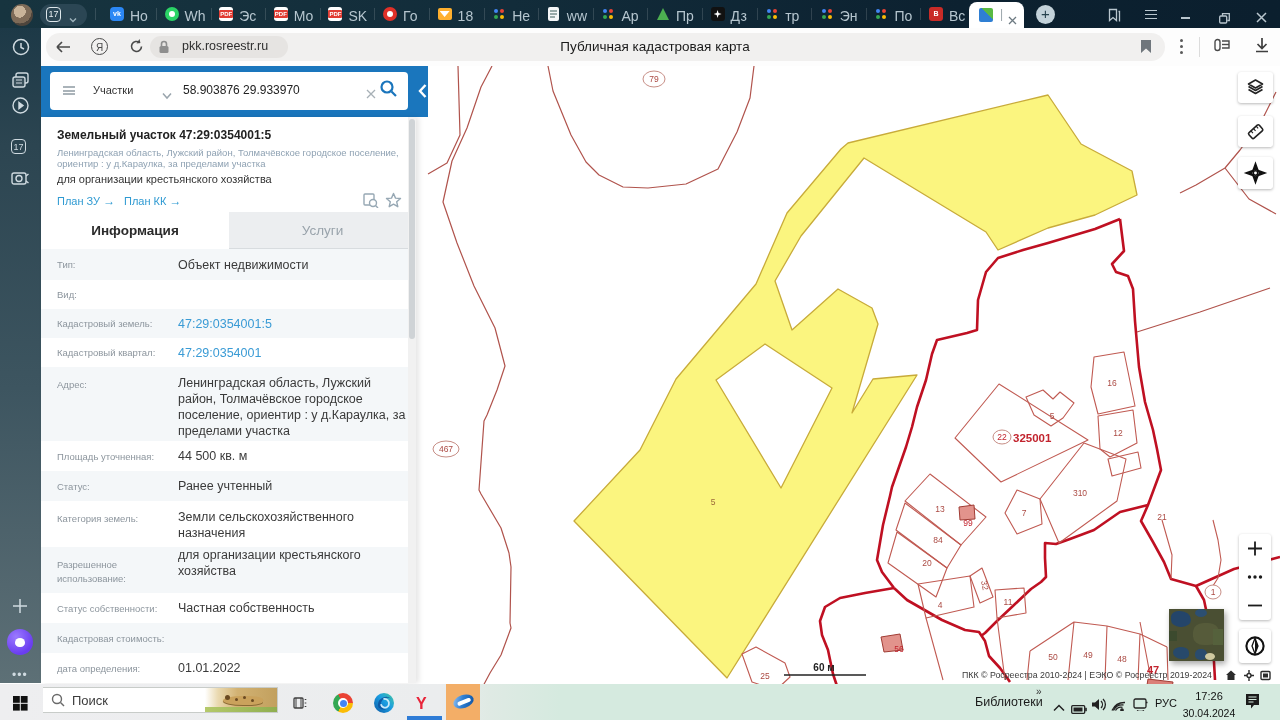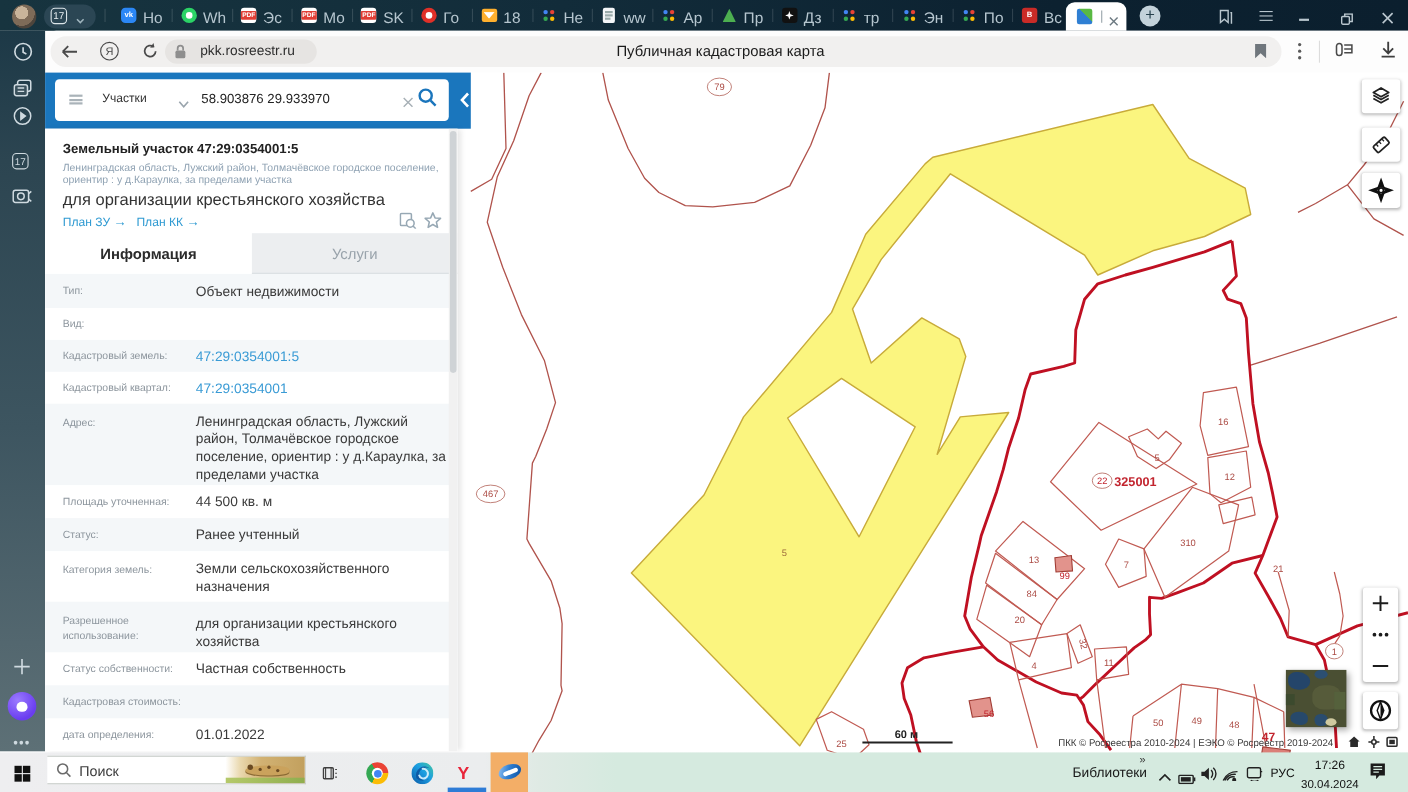--- a/index.html
+++ b/index.html
@@ -18,21 +18,21 @@
 #urlpill{position:absolute;left:104px;top:3px;width:138px;height:22px;background:#e6e4e2;border-radius:11px}
 #pagetitle{position:absolute;left:429px;top:6px;width:360px;text-align:center;font-size:13.5px;color:#1b1b1b}
 
 #sidebar{left:0;top:28px;width:41px;height:655px;background:linear-gradient(180deg,#1d3947 0%,#2c4551 18%,#3d5560 55%,#53676f 85%,#5d7076 100%)}
 
 #panel{left:41px;top:117px;width:375px;height:566px;background:#fff;overflow:hidden;box-shadow:3px 0 5px rgba(0,0,0,.10)}
 #bluehead{left:41px;top:66px;width:387px;height:51px;background:#1a76bd}
 #searchbox{position:absolute;left:9px;top:6px;width:358px;height:38px;background:#fff;border-radius:4px}
 #ptitle{position:absolute;left:16px;top:11px;font-size:12px;font-weight:bold;color:#222}
 .psub{position:absolute;left:16px;font-size:9.5px;color:#8fa2b3;white-space:nowrap}
-#pusage{position:absolute;left:16px;top:56px;font-size:15px;color:#333}
+#pusage{position:absolute;left:16px;top:56px;font-size:11px;color:#333}
 .plink{position:absolute;font-size:11px;color:#2f9ad2}
 #tabs{position:absolute;left:0;top:95px;width:375px;height:37px}
 #tabinfo{position:absolute;left:0;top:0;width:188px;height:37px;background:#fff;text-align:center;line-height:37px;font-size:13.5px;font-weight:bold;color:#2b2b2b}
 #tabserv{position:absolute;left:188px;top:0;width:187px;height:37px;background:#eceef0;border-bottom:1px solid #d8dcdf;text-align:center;line-height:37px;font-size:13.5px;color:#99a3ab}
 #rows{position:absolute;left:0;top:132px;width:375px}
 .row{position:relative;width:375px}
 .row.t{background:#f4f7f9}
 .rl{position:absolute;left:16px;font-size:9.5px;color:#8c959d}
 .rv{position:absolute;left:137px;width:236px;font-size:12.5px;color:#3a3a3a;line-height:16px}
 .rv.lnk{color:#3a9bd5}
@@ -408,21 +408,21 @@
           <div class="rl" style="top:9.5px">Статус:</div>
           <div class="rv" style="top:7px">Ранее учтенный</div>
         </div>
         <div class="row" style="height:46px">
           <div class="rl" style="top:12px">Категория земель:</div>
           <div class="rv" style="top:8px">Земли сельскохозяйственного<br>назначения</div>
         </div>
         <div class="row t" style="height:46px">
           <div class="rl" style="top:12px">Разрешенное</div>
           <div class="rl" style="top:26px">использование:</div>
-          <div class="rv" style="top:12px">для организации крестьянского<br>хозяйства</div>
+          <div class="rv" style="top:0">для организации крестьянского<br>хозяйства</div>
         </div>
         <div class="row" style="height:30px">
           <div class="rl" style="top:9.5px">Статус собственности:</div>
           <div class="rv" style="top:7px">Частная собственность</div>
         </div>
         <div class="row t" style="height:30px">
           <div class="rl" style="top:9.5px">Кадастровая стоимость:</div>
         </div>
         <div class="row" style="height:30px">
           <div class="rl" style="top:9.5px">дата определения:</div>

